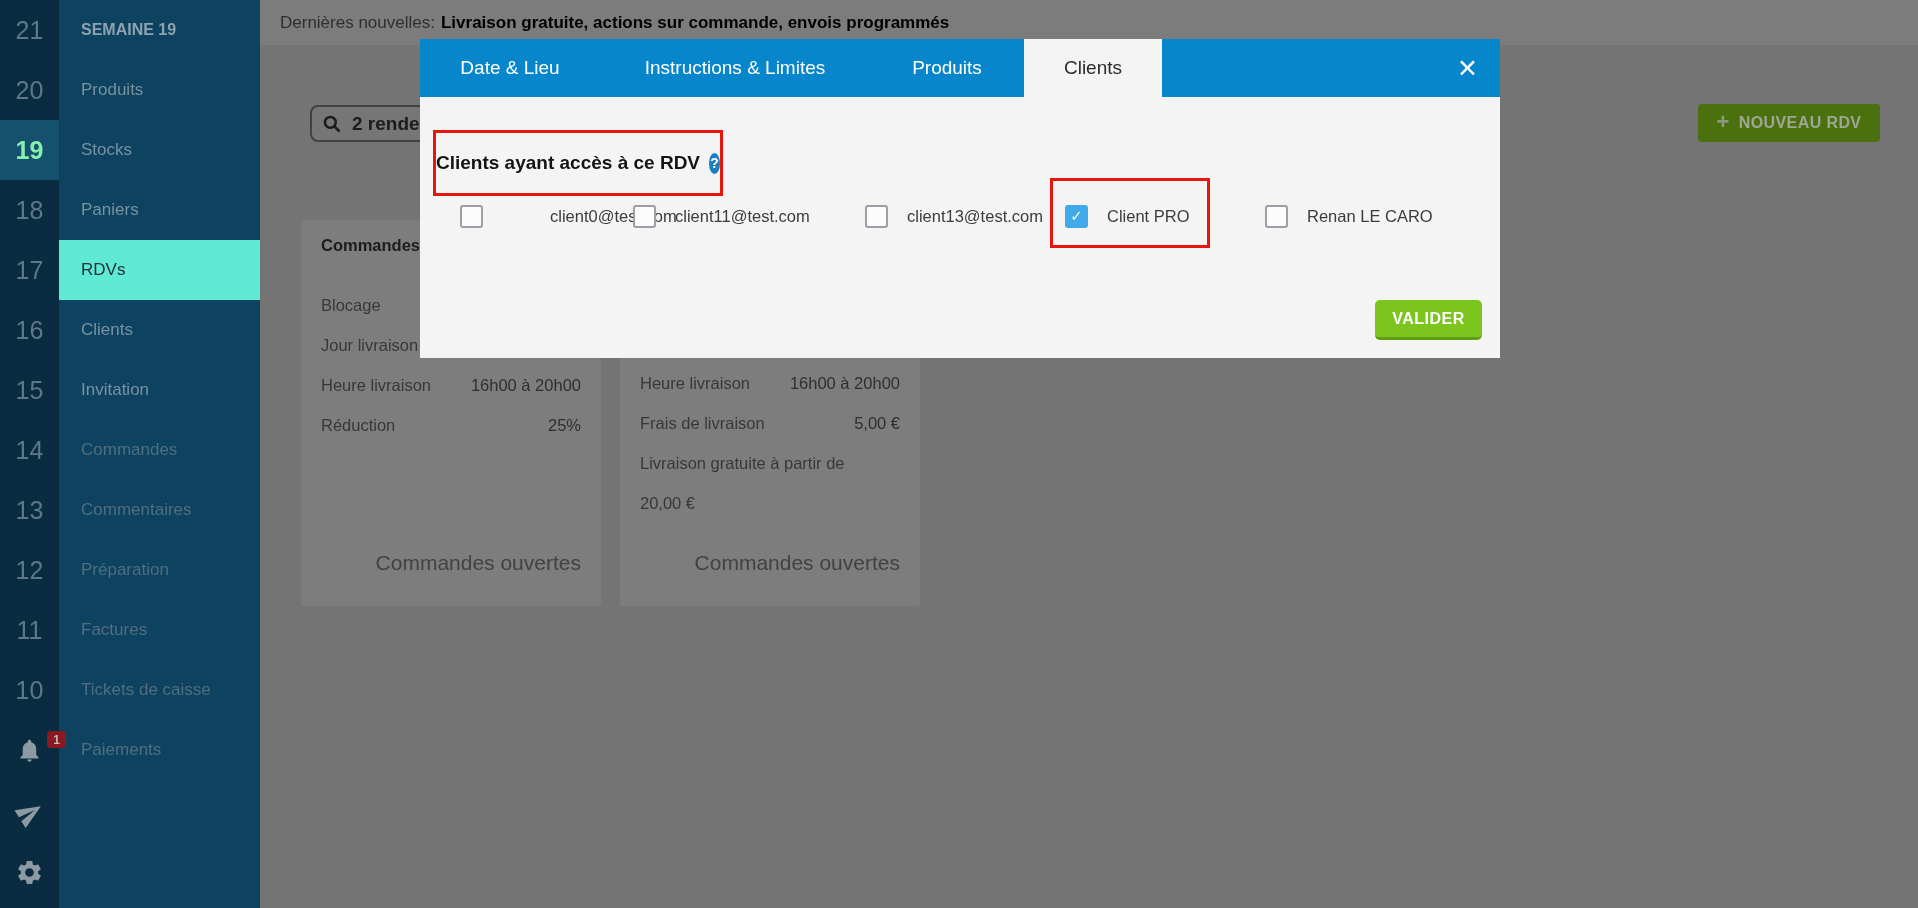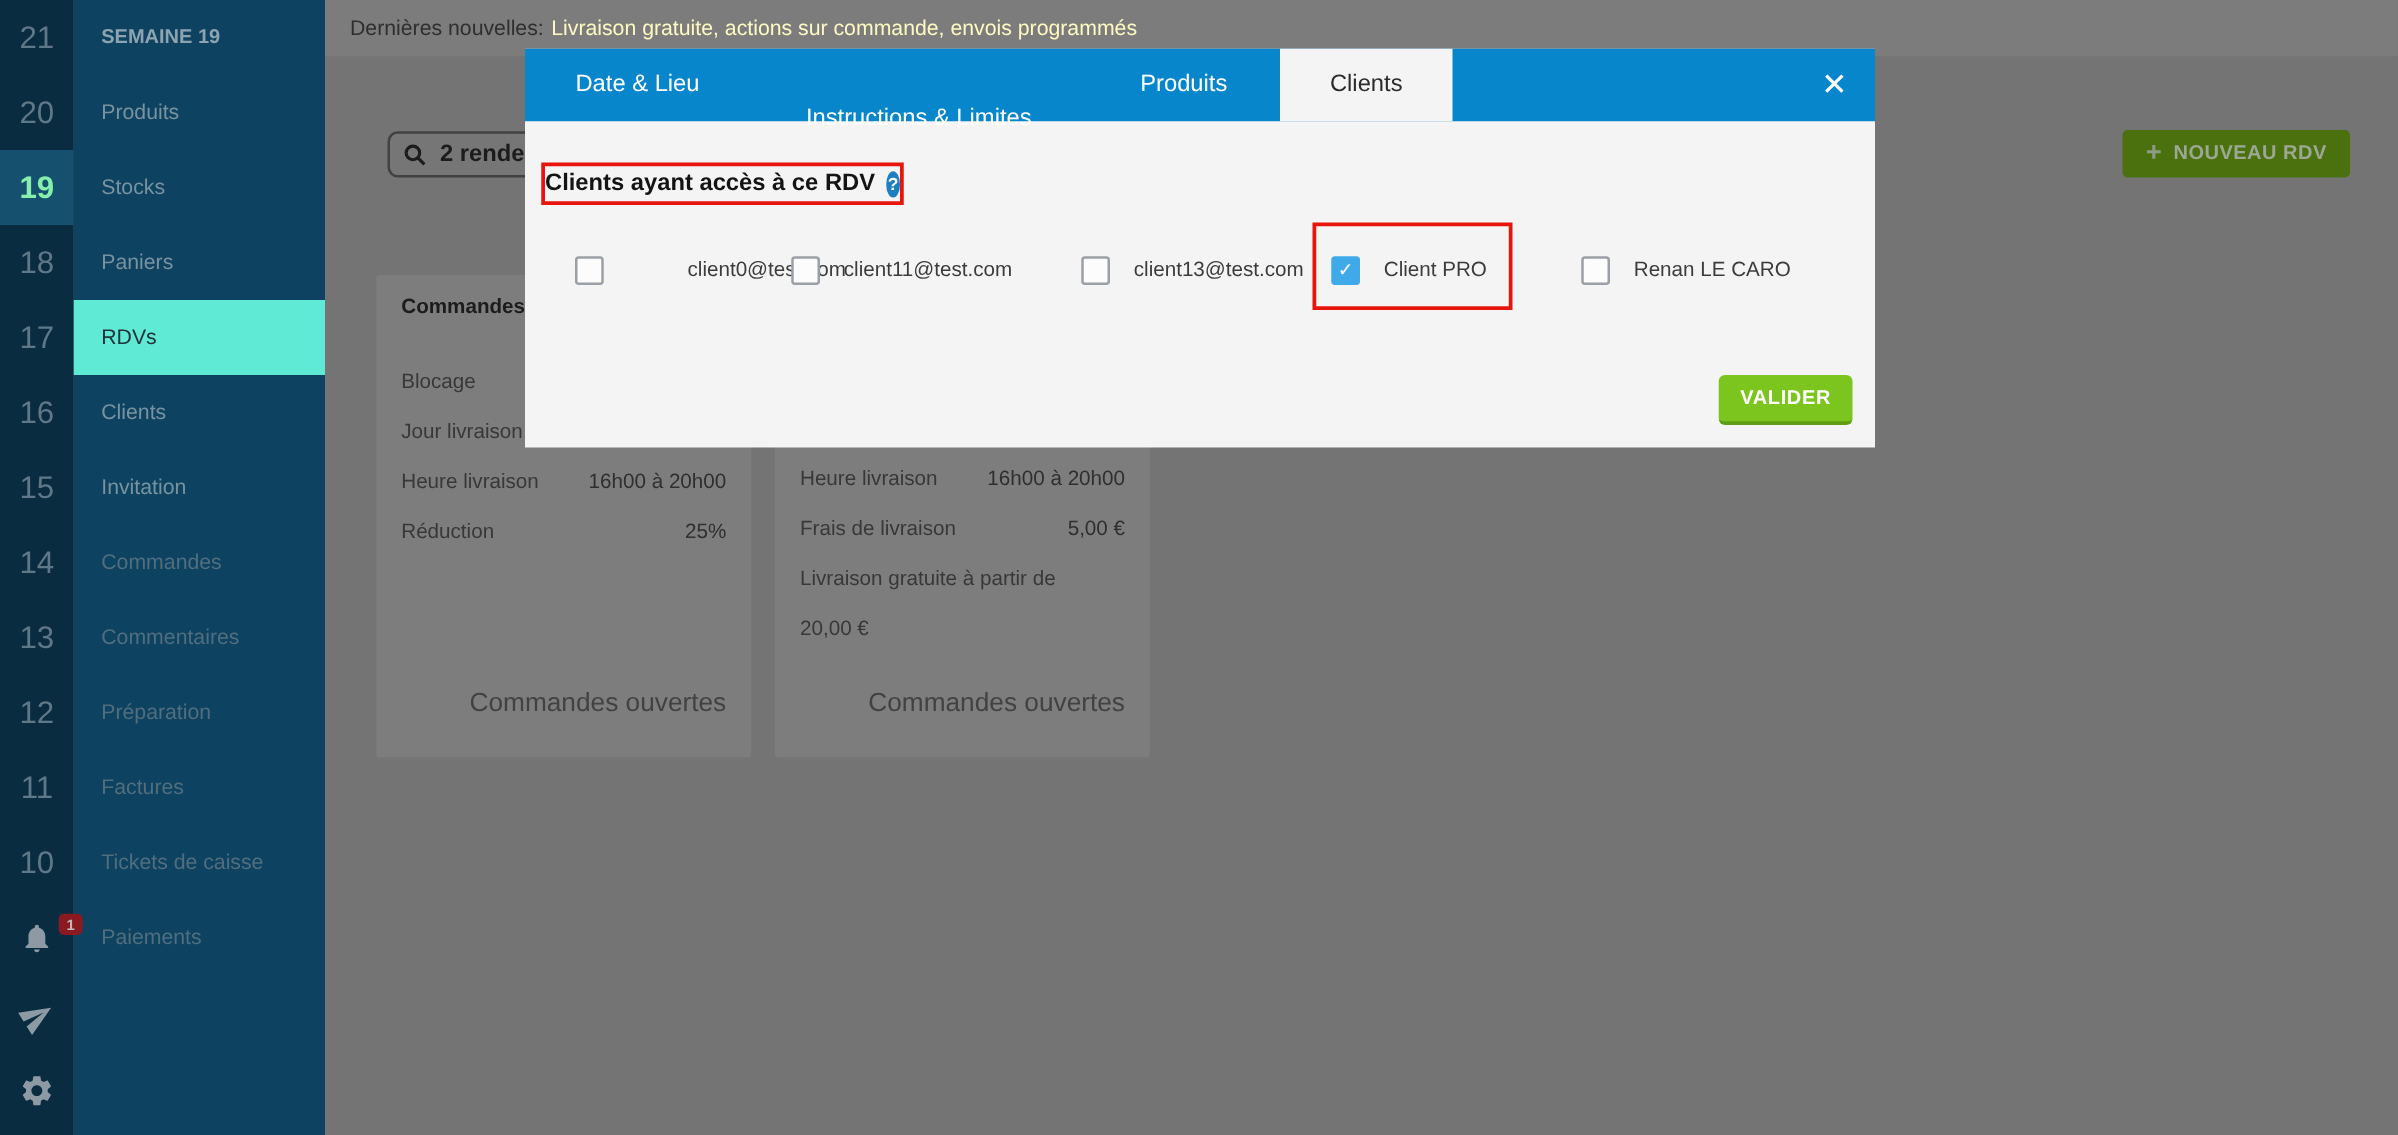--- a/index.html
+++ b/index.html
@@ -18,21 +18,21 @@
 
   #menu-col{position:absolute;left:59px;top:0;width:201px;height:908px;background:#0d4261;z-index:3;}
   .menu-item{height:60px;line-height:60px;padding-left:22px;font-size:17px;color:#78929f;cursor:pointer;}
   .menu-item.header{font-weight:bold;font-size:16px;color:#8ea3b0;}
   .menu-item.active{background:#5eead4;color:#22313a;}
   .menu-item.dim{color:#506e7e;}
 
   
   #news-bar{position:absolute;left:260px;top:0;width:1658px;height:45px;background:#7c7c7c;
     display:flex;align-items:center;padding-left:20px;box-sizing:border-box;font-size:17px;color:#2f2f2f;z-index:2;}
-  #news-link{margin-left:6px;font-weight:normal;color:#fef9c3;cursor:pointer;}
+  #news-link{margin-left:6px;font-weight:bold;color:#000000;cursor:pointer;}
 
   
   #search-box{position:absolute;left:310px;top:105px;width:400px;height:37px;box-sizing:border-box;
     border:2px solid #414141;border-radius:8px;background:#767676;display:flex;align-items:center;
     padding-left:10px;z-index:1;}
   #search-box svg{flex:0 0 auto;}
   #search-input{border:none;background:transparent;outline:none;margin-left:8px;width:330px;
     font-family:inherit;font-weight:bold;font-size:19px;color:#1c1c1c;}
   #new-rdv-btn{position:absolute;left:1698px;top:104px;width:182px;height:38px;background:#4b710f;
     border-radius:4px;display:flex;align-items:center;justify-content:center;gap:9px;
@@ -49,29 +49,29 @@
   .card-row{height:40px;line-height:40px;display:flex;justify-content:space-between;font-size:16.5px;color:#383838;}
   .card-row .value{color:#2f2f2f;}
   .card-footer{position:absolute;top:328px;right:20px;font-size:21px;color:#424242;line-height:30px;cursor:pointer;}
 
   
   #modal{position:absolute;left:420px;top:39px;width:1080px;height:319px;background:#f4f4f4;z-index:10;}
   #tabbar{height:58px;background:#0886cb;display:flex;position:relative;}
   .tab{height:58px;display:flex;align-items:center;justify-content:center;color:#ffffff;
     font-size:19px;cursor:pointer;}
   .tab:nth-child(1){width:180px;}
-  .tab:nth-child(2){width:270px;margin-top:27px;}
+  .tab:nth-child(2){width:270px;}
   .tab:nth-child(3){width:154px;}
   .tab:nth-child(4){width:138px;}
   .tab.active{background:#f4f4f4;color:#2b2b2b;}
   #modal-close{position:absolute;right:16px;top:0;height:58px;display:flex;align-items:center;
     color:#fff;font-size:25px;font-weight:bold;cursor:pointer;padding:0 6px;}
   #modal-body{position:relative;height:261px;}
 
-  #title-box{position:absolute;left:13px;top:33px;width:290px;height:34px;box-sizing:border-box;
+  #title-box{position:absolute;left:13px;top:33px;width:290px;height:66px;box-sizing:border-box;
     border:3px solid #e8150d;display:flex;align-items:center;justify-content:center;gap:9px;}
   #modal-title{font-weight:bold;font-size:19px;color:#141414;white-space:nowrap;}
   #help-icon{width:21px;height:21px;border-radius:50%;background:#1b7fc2;color:#fff;font-weight:bold;
     font-size:14px;display:flex;align-items:center;justify-content:center;cursor:pointer;}
 
   .client-item{position:absolute;top:106px;height:26px;display:flex;align-items:center;cursor:pointer;}
   #clients-row .client-item:nth-child(1){left:40px;gap:48px;}
   #clients-row .client-item:nth-child(2){left:213px;}
   #clients-row .client-item:nth-child(3){left:445px;}
   #clients-row .client-item:nth-child(4){left:645px;}

